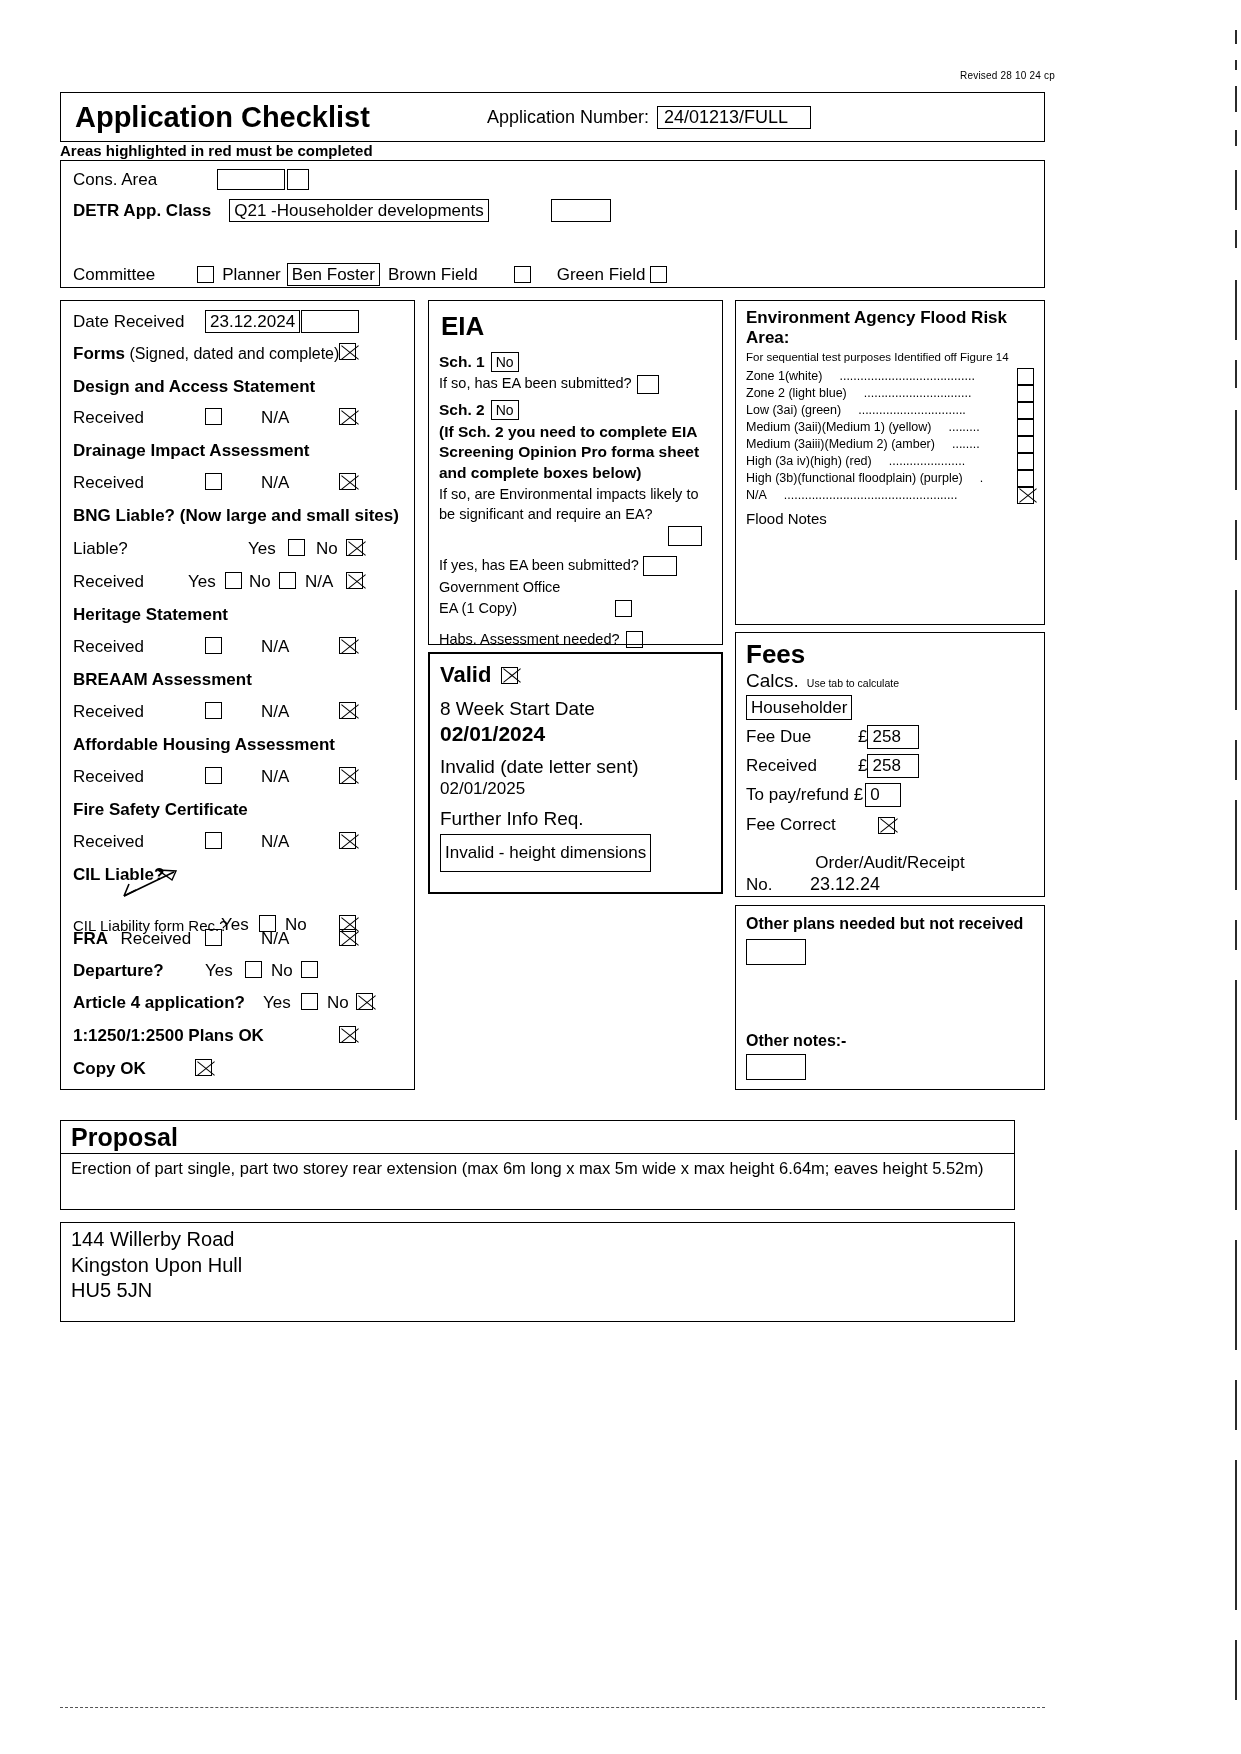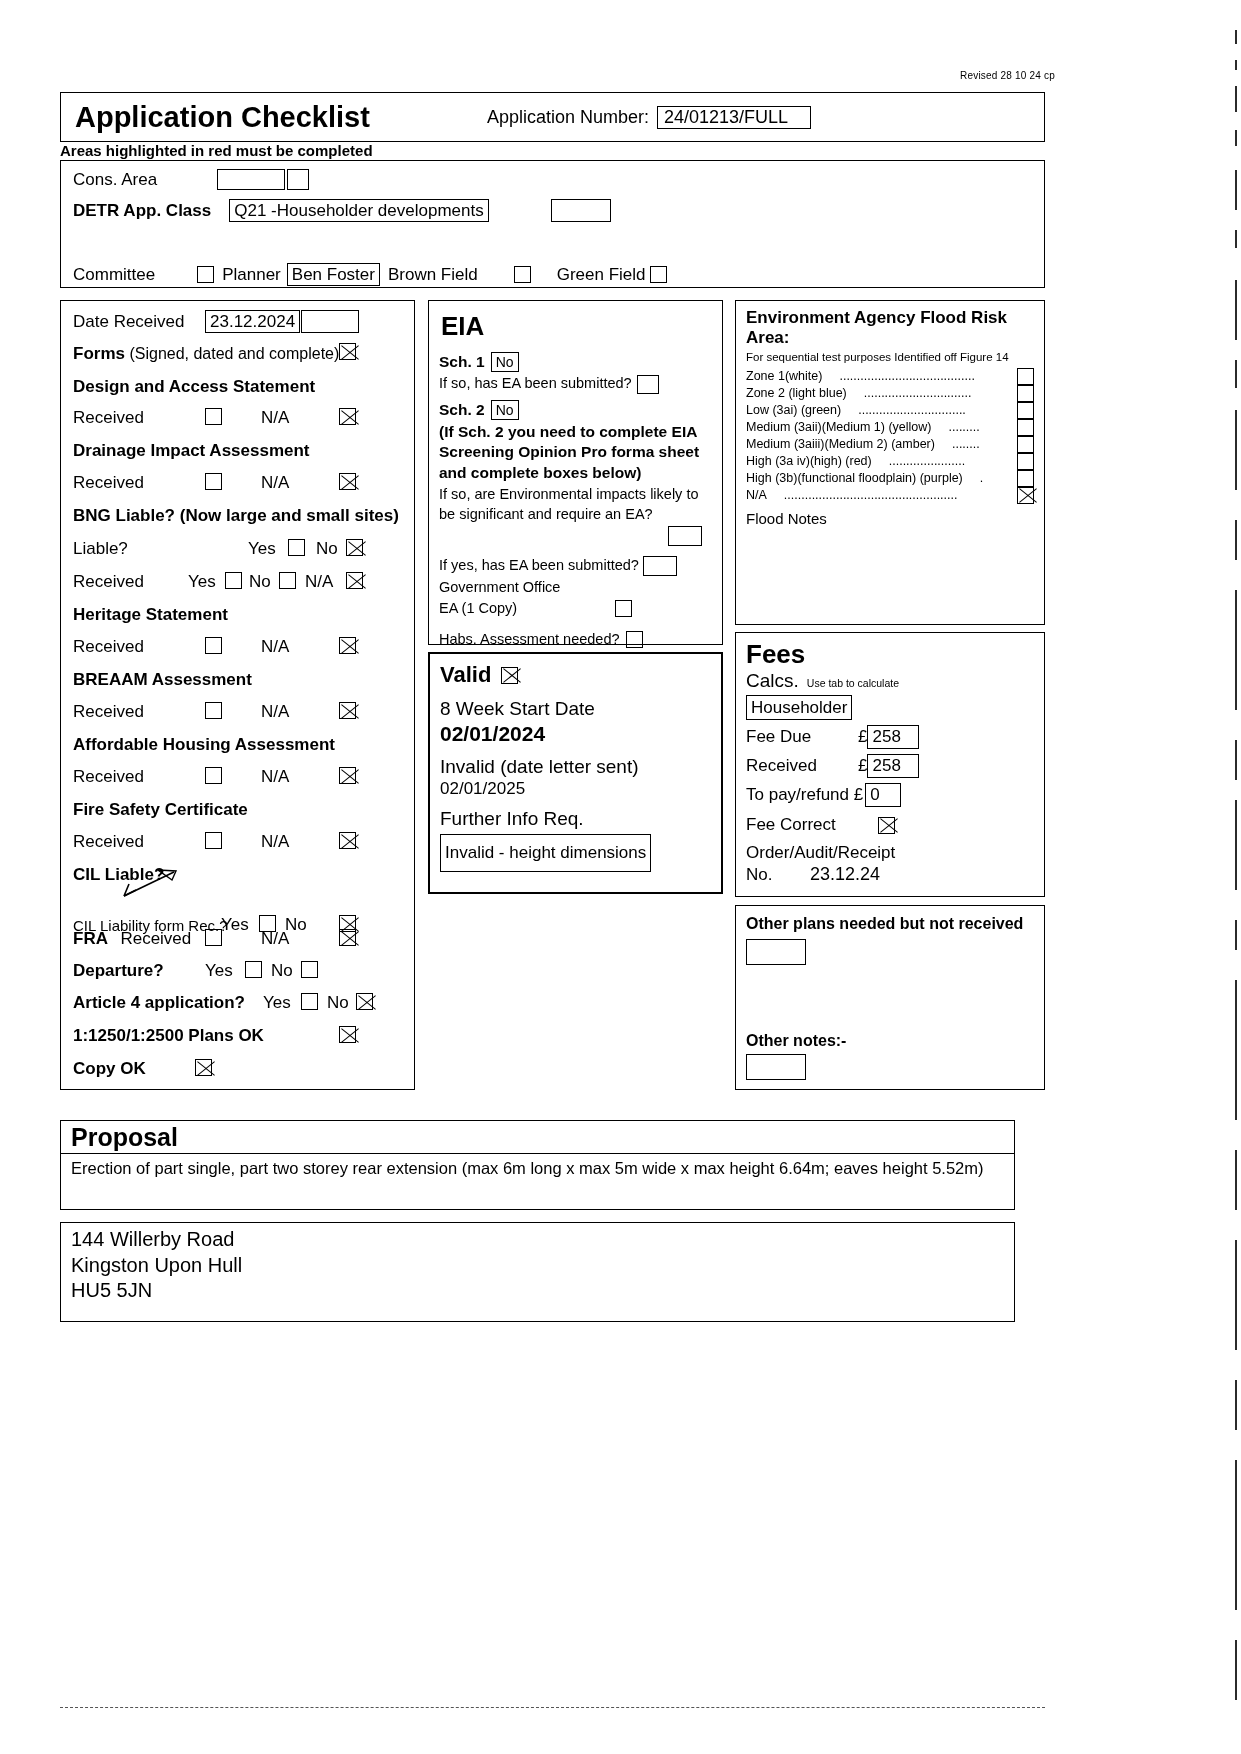--- a/index.html
+++ b/index.html
@@ -470,21 +470,21 @@
       <span class="val" style="height:24px; min-width:52px;">258</span>
     </div>
     <div class="fee-row">
       <span>To pay/refund £</span>
       <span class="val" style="height:24px; min-width:36px; margin-left:2px;">0</span>
     </div>
     <div class="fee-row" style="margin-top:8px;">
       <span style="width:132px;">Fee Correct</span>
       <span class="cb x"></span>
     </div>
-    <div style="font-size:17px; margin-top:8px;">Order/Audit/Receipt</div>
+    <div style="font-size:17px; margin-top:18px;text-align:center;">Order/Audit/Receipt</div>
     <div class="fee-row" style="margin-top:1px;">
       <span style="width:64px;">No.</span>
       <span style="font-size:18px;">23.12.24</span>
     </div>
   </div>
 
   <div class="other-box">
     <div class="other-h">Other plans needed but not received</div>
     <div class="box-in" style="width:60px; height:26px; margin-top:6px;"></div>
     <div class="other-h" style="margin-top:62px;">Other notes:-</div>

